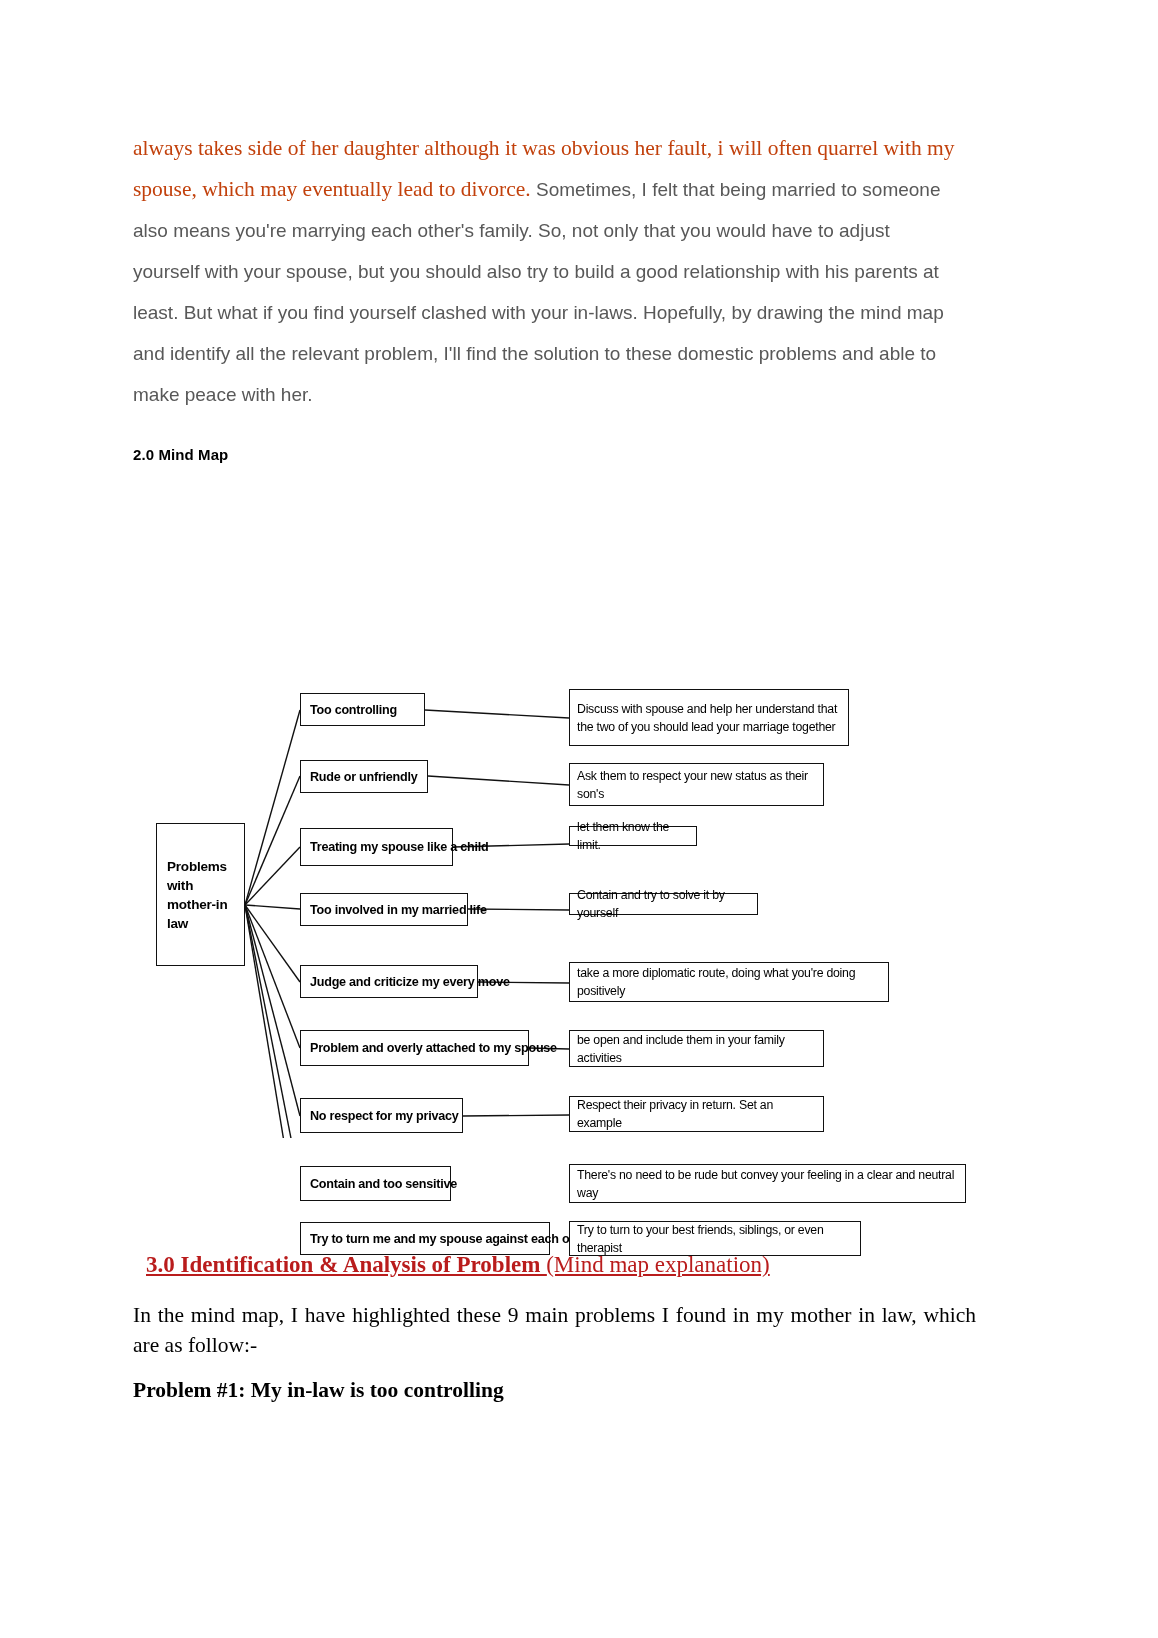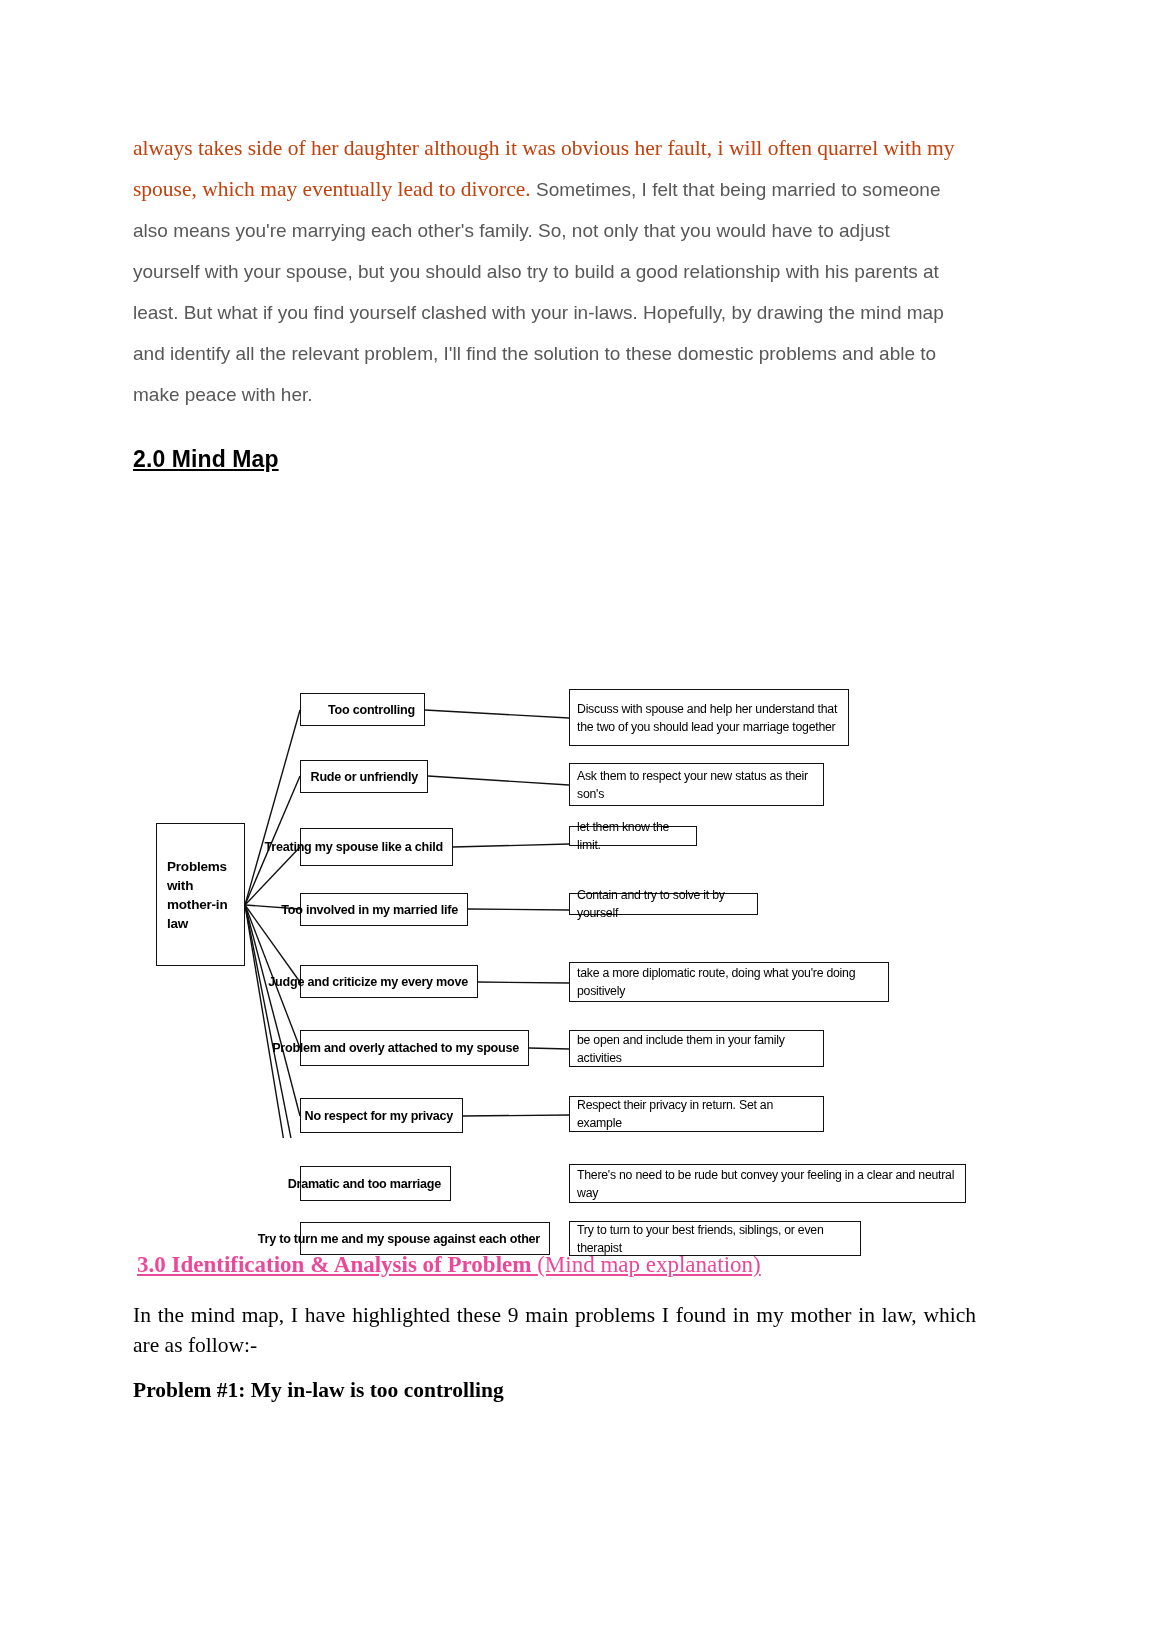--- a/index.html
+++ b/index.html
@@ -50,23 +50,22 @@
     font-size: 19px;
   }
 
   
   .heading-2 {
     position: absolute;
     left: 0;
     top: 318px;
     font-family: "Liberation Sans", sans-serif;
     font-weight: bold;
-    font-size: 23px;
-    color: #000;
-    text-decoration: underline;
+    font-size: 15px;
+    color: #000;
     letter-spacing: 0.1px;
   }
 
   
   .mindmap {
     position: absolute;
     left: 0px;
     top: 390px;
     width: 850px;
     height: 620px;
@@ -90,45 +89,45 @@
     font-weight: bold;
     font-size: 13.5px;
     line-height: 19px;
     justify-content: flex-start;
     padding-left: 10px;
     letter-spacing: -0.2px;
   }
   .node.problem {
     font-weight: bold;
     font-size: 12.6px;
-    justify-content: flex-end;
+    justify-content: flex-start;
     padding: 0 9px;
     letter-spacing: -0.25px;
     white-space: nowrap;
   }
   .node.solution {
     font-weight: normal;
     font-size: 12.3px;
     line-height: 18px;
     justify-content: flex-start;
     padding: 0 7px;
     letter-spacing: -0.25px;
   }
   .node.solution.two-line {
     align-items: center;
   }
 
   
   .heading-3 {
     position: absolute;
-    left: 4px;
+    left: 13px;
     top: 1124px;
     font-family: "Liberation Serif", serif;
     font-size: 23px;
-    color: #ec4899;
+    color: #b91c1c;
   }
   .heading-3 .bold-u {
     font-weight: bold;
     text-decoration: underline;
   }
   .heading-3 .norm-u {
     font-weight: normal;
     text-decoration: underline;
   }
 
@@ -214,21 +213,21 @@
       <div class="node problem" style="left:167px; top:447px; width:178px; height:33px;">
         <span>Judge and criticize my every move</span>
       </div>
       <div class="node problem" style="left:167px; top:512px; width:229px; height:36px;">
         <span>Problem and overly attached to my spouse</span>
       </div>
       <div class="node problem" style="left:167px; top:580px; width:163px; height:35px;">
         <span>No respect for my privacy</span>
       </div>
       <div class="node problem" style="left:167px; top:648px; width:151px; height:35px;">
-        <span>Dramatic and too marriage</span>
+        <span>Contain and too sensitive</span>
       </div>
       <div class="node problem" style="left:167px; top:704px; width:250px; height:33px;">
         <span>Try to turn me and my spouse against each other</span>
       </div>
 
       <div class="node solution two-line" style="left:436px; top:171px; width:280px; height:57px;">
         <span>Discuss with spouse and help her understand that the two of you should lead your marriage together</span>
       </div>
       <div class="node solution" style="left:436px; top:245px; width:255px; height:43px;">
         <span>Ask them to respect your new status as their son's</span>

